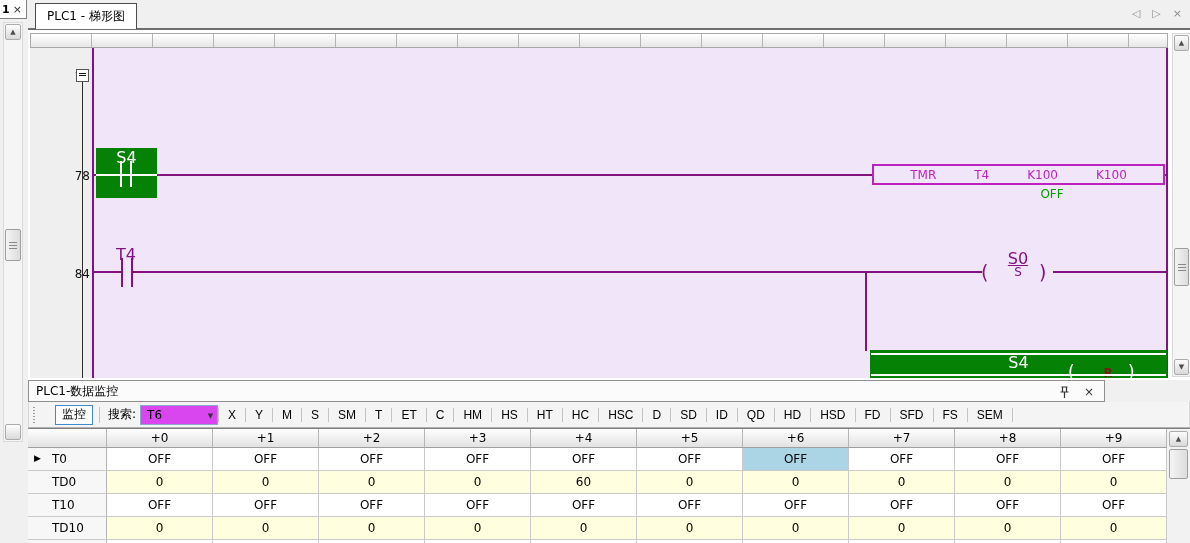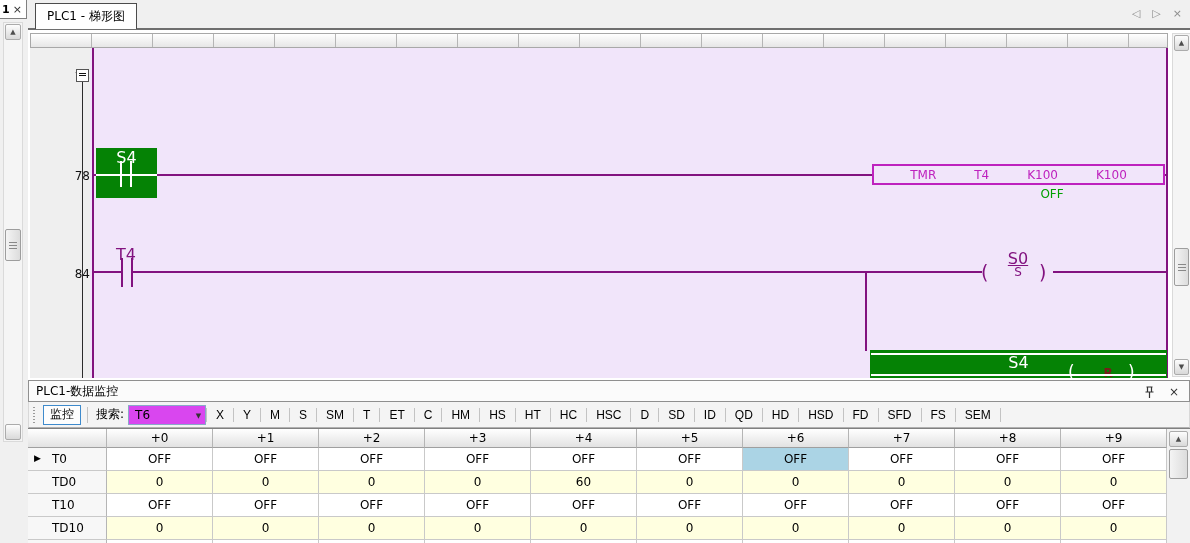--- a/index.html
+++ b/index.html
@@ -60,31 +60,31 @@
              justify-content:center;gap:38px;color:var(--instr);font-size:12px;}
   .status-off{position:absolute;color:var(--status-off);font-size:12px;text-align:center;}
   .coil-paren{position:absolute;color:var(--wire);font-size:19px;line-height:1;}
   .coil-letter{position:absolute;text-align:center;color:var(--wire);font-size:12px;}
   .reset-box .coil-paren{color:#fff;font-size:17px;}
   .reset-box .coil-letter{color:#7A1A1A;font-weight:bold;}
   .ladder-sb{left:1144px;top:3px;width:19px;height:344px;position:absolute;background:#F5F5F5;border:1px solid #DADADA;}
 
   
   .panel{position:absolute;left:28px;top:380px;width:1162px;height:163px;background:#F0F0F0;}
-  .panel-title{position:absolute;left:0;top:0;width:1162px;height:22px;background:#FBFBFB;
+  .panel-title{position:absolute;left:0;top:0;width:1077px;height:22px;background:#FBFBFB;
                border:1px solid #8F8F8F;display:flex;align-items:center;padding-left:7px;}
   .title-icons{position:absolute;right:10px;top:0;height:22px;display:flex;align-items:center;gap:14px;color:#333;}
   .pin-svg{display:block;}
   .close-glyph{font-size:12px;color:#333;}
   .panel-toolbar{position:absolute;left:0;top:22px;width:1162px;height:26px;background:#F4F4F4;
                  border-bottom:1px solid #B0B0B0;border-left:1px solid #D8D8D8;border-right:1px solid #D8D8D8;
                  display:flex;align-items:center;}
   .tb-grip{width:5px;height:16px;margin:0 4px 0 4px;
            background:repeating-linear-gradient(#9a9a9a 0 1px,transparent 1px 3px);width:2px;}
-  .monitor-btn{height:20px;margin-left:4px;padding:0 6px;background:#FDFDFD;border:1px solid #3E8ACC;
+  .monitor-btn{height:20px;margin-left:16px;padding:0 6px;background:#FDFDFD;border:1px solid #3E8ACC;
                font-size:12px;display:flex;align-items:center;cursor:default;}
   .tb-sep{width:1px;height:16px;background:#C3C3C3;margin:0 6px;}
   .search-label{margin:0 4px 0 2px;}
   .combo{width:78px;height:20px;background:#d946ef;border:1px solid #8AA8C8;position:relative;
          display:flex;align-items:center;padding-left:6px;}
   .combo-arrow{position:absolute;right:4px;top:6px;font-size:7px;color:#333;}
   .type-bar{display:flex;align-items:center;height:26px;}
   .type-btn{padding:0 9px;height:20px;display:flex;align-items:center;font-size:12px;background:transparent;
             border:none;cursor:default;}
   .type-div{width:1px;height:14px;background:#C3C3C3;}

